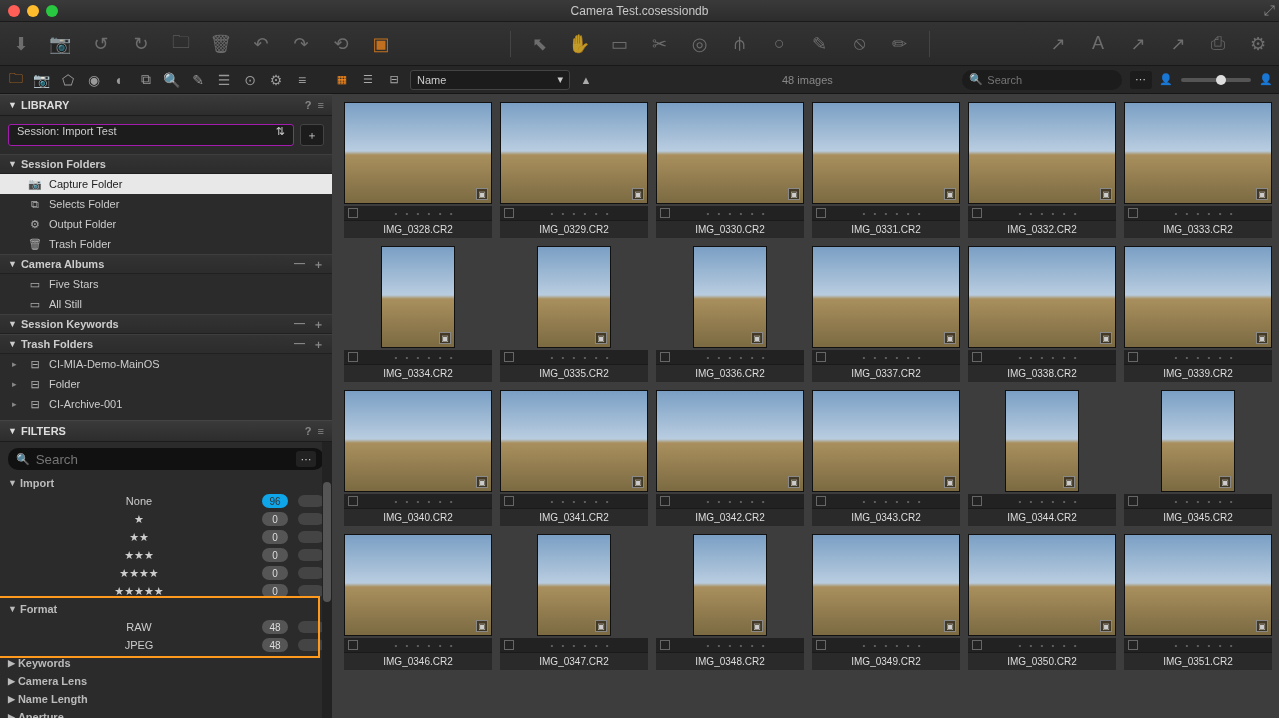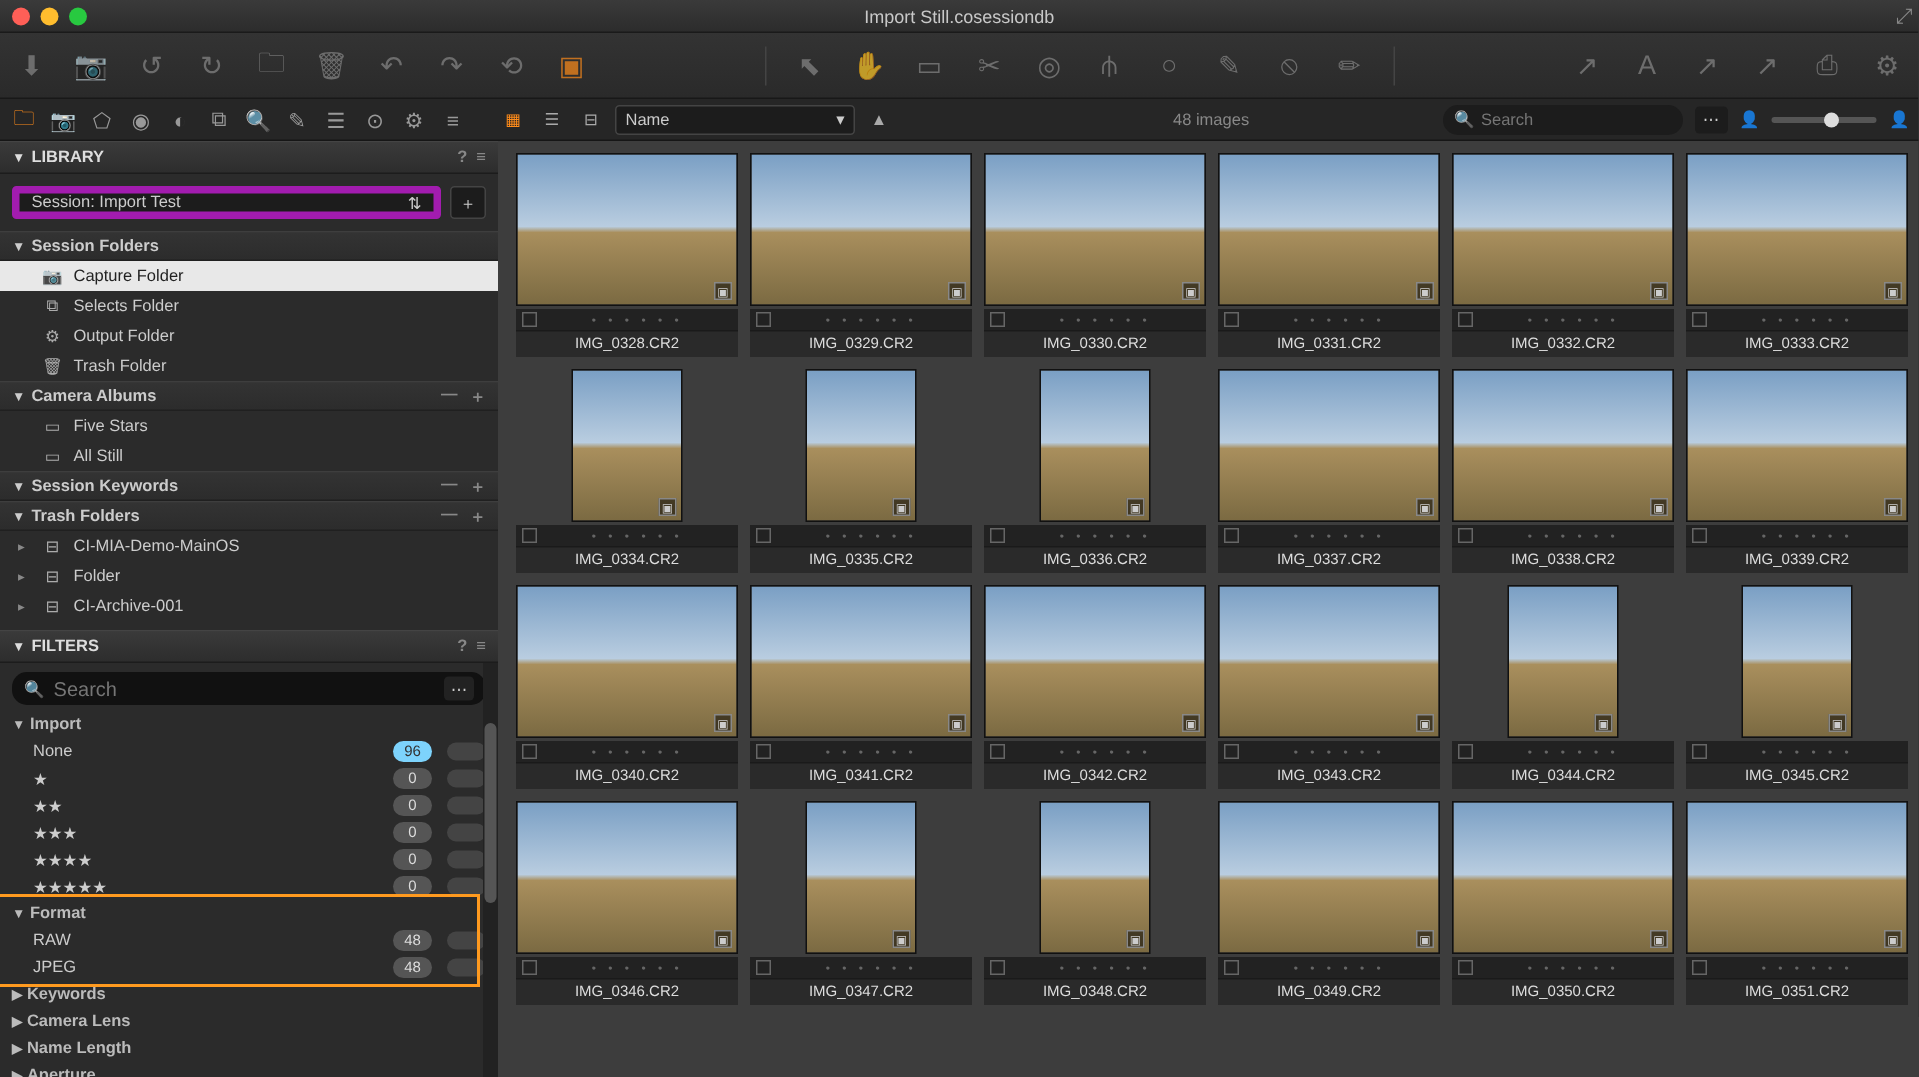--- a/index.html
+++ b/index.html
@@ -33,42 +33,42 @@
 
 .main { position:absolute; top:94px; left:0; right:0; bottom:0; display:flex; }
 .sidebar { width:332px; background:#2b2b2b; display:flex; flex-direction:column; }
 .browser { flex:1; background:#3d3d3d; overflow:auto; padding:8px 0 8px 12px; position:relative; }
 
 .panel-header { height:22px; background:linear-gradient(#3a3a3a,#2d2d2d); display:flex; align-items:center; padding:0 8px; font-weight:600; color:#ddd; border-top:1px solid #444; border-bottom:1px solid #1c1c1c; }
 .panel-header .arrow { margin-right:4px; font-size:9px; }
 .panel-header .help { margin-left:auto; color:#888; font-size:11px; display:flex; gap:6px; }
 
 .session-sel { padding:8px; display:flex; gap:6px; }
-.session-sel .dd { flex:1; background:#1c1c1c; border:5px solid #a21caf; border-radius:3px; height:22px; display:flex; padding:0 8px; justify-content:space-between; }
+.session-sel .dd { flex:1; background:#1c1c1c; border:1px solid #a21caf; border-radius:3px; height:22px; display:flex; padding:0 8px; justify-content:space-between; }
 .session-sel .add-btn { width:24px; height:22px; background:#1c1c1c; border:1px solid #444; border-radius:3px; display:flex; align-items:center; justify-content:center; }
 
 .tree-section { background:linear-gradient(#333,#2c2c2c); height:20px; display:flex; align-items:center; padding:0 8px; font-weight:600; border-top:1px solid #3e3e3e; border-bottom:1px solid #202020; }
 .tree-section .arrow { font-size:9px; margin-right:4px; }
 .tree-section .tail { margin-left:auto; display:flex; gap:8px; color:#888; }
 .tree-row { height:20px; display:flex; align-items:center; padding:0 8px 0 28px; gap:7px; color:#ccc; cursor:pointer; }
 .tree-row.selected { background:#e8e8e8; color:#222; }
 .tree-row .ticon { width:14px; text-align:center; opacity:0.8; }
 .tree-row .indent-arrow { position:absolute; left:12px; font-size:9px; color:#888; }
 .tree-row { position:relative; }
 
 .filters-body { flex:1; overflow:hidden; padding:6px 8px; position:relative; }
 .fsearch { background:#111; border-radius:10px; height:22px; display:flex; align-items:center; padding:0 8px; gap:6px; margin-bottom:4px; }
 .fsearch input { background:transparent; border:none; outline:none; color:#ccc; flex:1; }
 .fsearch .dots { width:20px; height:16px; border-radius:3px; background:#222; display:flex; align-items:center; justify-content:center; }
 .fgroup-h { height:18px; display:flex; align-items:center; font-weight:600; color:#bbb; }
 .fgroup-h .arrow { font-size:9px; margin-right:3px; }
 .frow { height:18px; display:flex; align-items:center; padding-left:14px; gap:6px; }
-.frow .label { flex:1; }
+.frow .label { flex:1;text-align:center; }
 .frow .count-pill { background:#555; min-width:26px; height:14px; border-radius:7px; font-size:10px; display:flex; align-items:center; justify-content:center; color:#ddd; padding:0 6px; }
-.frow .count-pill.light { background:#7dd3fc; color:#333; }
+.frow .count-pill.light { background:#0ea5e9; color:#333; }
 .frow .toggle { width:26px; height:12px; border-radius:6px; background:#444; margin-left:4px; }
 .annot { position:absolute; top:52px; left:110px; width:180px; color:#ff9a1f; font-size:14px; font-style:italic; line-height:1.45; pointer-events:none; }
 .filters-scroll { position:absolute; right:0; top:0; bottom:0; width:10px; background:#222; }
 .filters-scroll .thumb { position:absolute; left:1px; right:1px; top:40px; height:120px; background:#555; border-radius:4px; }
 .format-box { position:absolute; border:2px solid #ff9a1f; pointer-events:none; }
 
 .thumb-grid { display:flex; flex-wrap:wrap; gap:8px; align-content:flex-start; }
 .thumb-cell { width:148px; display:flex; flex-direction:column; }
 .thumb-img { height:102px; background:linear-gradient(#7a9fc4 0%, #b9cde0 48%, #a98f5d 52%, #7b6a42 100%); border:1px solid #111; position:relative; }
 .thumb-img.portrait { width:74px; height:102px; margin:0 auto; }
@@ -80,21 +80,21 @@
 </style>
 </head>
 <body>
 
 <div class="titlebar">
   <div class="traffic">
     <span class="tl-close"></span>
     <span class="tl-min"></span>
     <span class="tl-max"></span>
   </div>
-  <div class="title">Import Still.cosessiondb</div>
+  <div class="title">Camera Test.cosessiondb</div>
   <div class="corner">⤢</div>
 </div>
 
 <div class="toolbar">
   <div class="tb-icon">⬇</div>
   <div class="tb-icon">📷</div>
   <div class="tb-icon">↺</div>
   <div class="tb-icon">↻</div>
   <div class="tb-icon">🗀</div>
   <div class="tb-icon">🗑</div>

